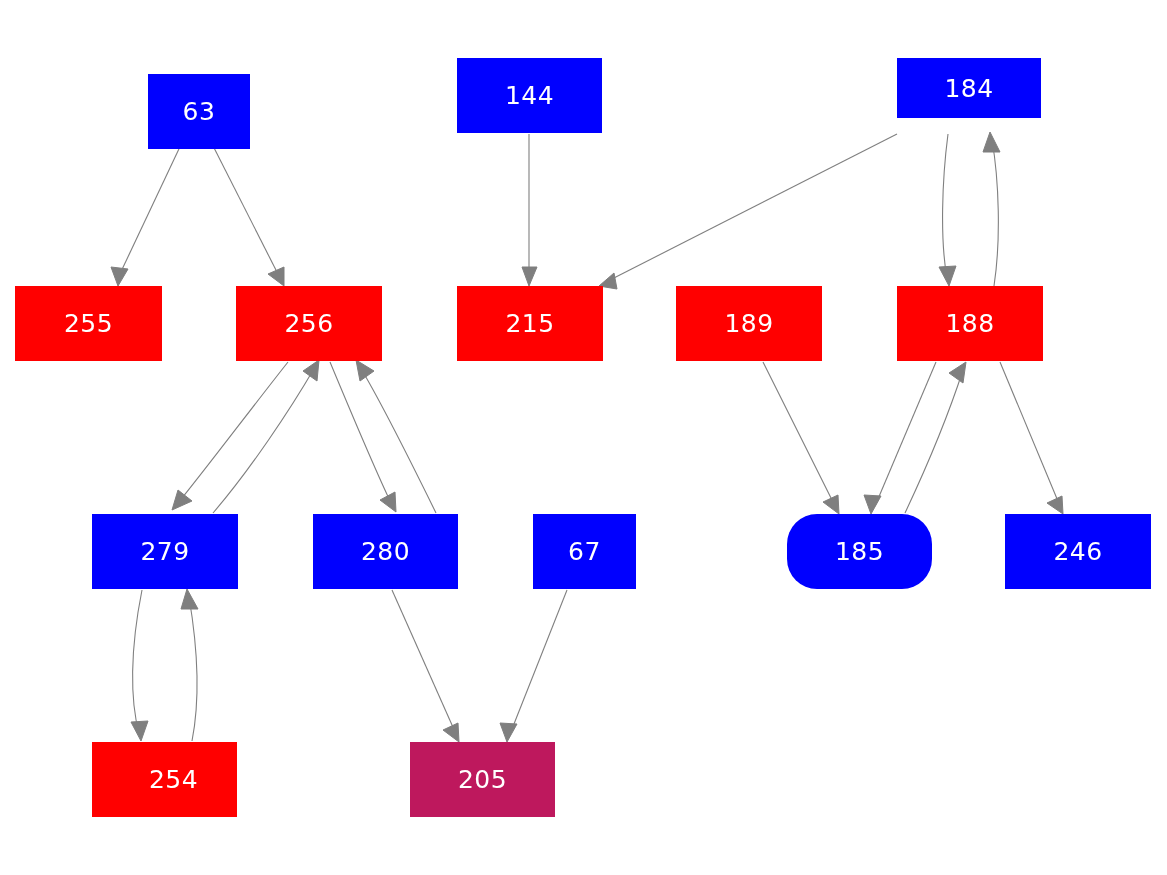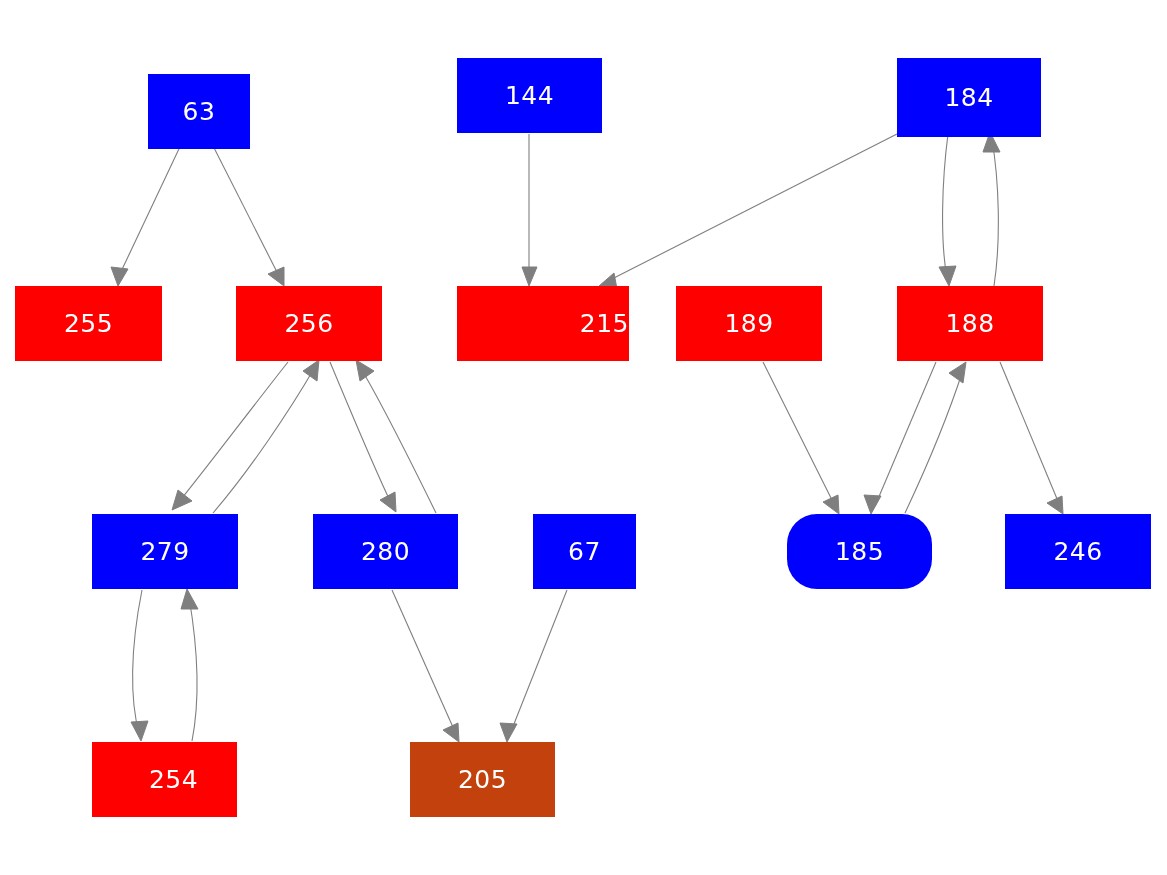--- a/index.html
+++ b/index.html
@@ -132,30 +132,30 @@
       </g>
     </svg>
 
   <div id="node-layer">
       <div class="node" style="left: 148px; top: 58px; width: 102px; height: 75px; background: rgb(0, 0, 255); color: rgb(255, 255, 255); margin-top: 16px;">
         <span class="node-label">63</span>
       </div>
       <div class="node" style="left: 457px; top: 58px; width: 145px; height: 75px; background: rgb(0, 0, 255); color: rgb(255, 255, 255);">
         <span class="node-label">144</span>
       </div>
-      <div class="node" style="left: 897px; top: 58px; width: 144px; height: 79px; background: rgb(0, 0, 255); color: rgb(255, 255, 255);">
+      <div class="node" style="left: 897px; top: 58px; width: 144px; height: 60px; background: rgb(0, 0, 255); color: rgb(255, 255, 255);">
         <span class="node-label">184</span>
       </div>
       <div class="node" style="left: 15px; top: 286px; width: 147px; height: 75px; background: rgb(255, 0, 0); color: rgb(255, 255, 255);">
         <span class="node-label">255</span>
       </div>
       <div class="node" style="left: 236px; top: 286px; width: 146px; height: 75px; background: rgb(255, 0, 0); color: rgb(255, 255, 255);">
         <span class="node-label">256</span>
       </div>
-      <div class="node" style="left: 457px; top: 286px; width: 172px; height: 75px; background: rgb(255, 0, 0); color: rgb(255, 255, 255); justify-content: flex-end;">
+      <div class="node" style="left: 457px; top: 286px; width: 146px; height: 75px; background: rgb(255, 0, 0); color: rgb(255, 255, 255);">
         <span class="node-label">215</span>
       </div>
       <div class="node" style="left: 676px; top: 286px; width: 146px; height: 75px; background: rgb(255, 0, 0); color: rgb(255, 255, 255);">
         <span class="node-label">189</span>
       </div>
       <div class="node" style="left: 897px; top: 286px; width: 146px; height: 75px; background: rgb(255, 0, 0); color: rgb(255, 255, 255);">
         <span class="node-label">188</span>
       </div>
       <div class="node" style="left: 92px; top: 514px; width: 146px; height: 75px; background: rgb(0, 0, 255); color: rgb(255, 255, 255);">
         <span class="node-label">279</span>
@@ -168,18 +168,18 @@
       </div>
       <div class="node" style="left: 787px; top: 514px; width: 145px; height: 75px; background: rgb(0, 0, 255); color: rgb(255, 255, 255); border-radius: 30px;">
         <span class="node-label">185</span>
       </div>
       <div class="node" style="left: 1005px; top: 514px; width: 146px; height: 75px; background: rgb(0, 0, 255); color: rgb(255, 255, 255);">
         <span class="node-label">246</span>
       </div>
       <div class="node" style="left: 92px; top: 742px; width: 145px; height: 75px; background: rgb(255, 0, 0); color: rgb(255, 255, 255); padding-left: 18px;">
         <span class="node-label">254</span>
       </div>
-      <div class="node" style="left: 410px; top: 742px; width: 145px; height: 75px; background: #c2410c; color: rgb(255, 255, 255);">
+      <div class="node" style="left: 410px; top: 742px; width: 145px; height: 75px; background: #be185d; color: rgb(255, 255, 255);">
         <span class="node-label">205</span>
       </div>
     </div>
 
 </div>
 
 </body></html>

